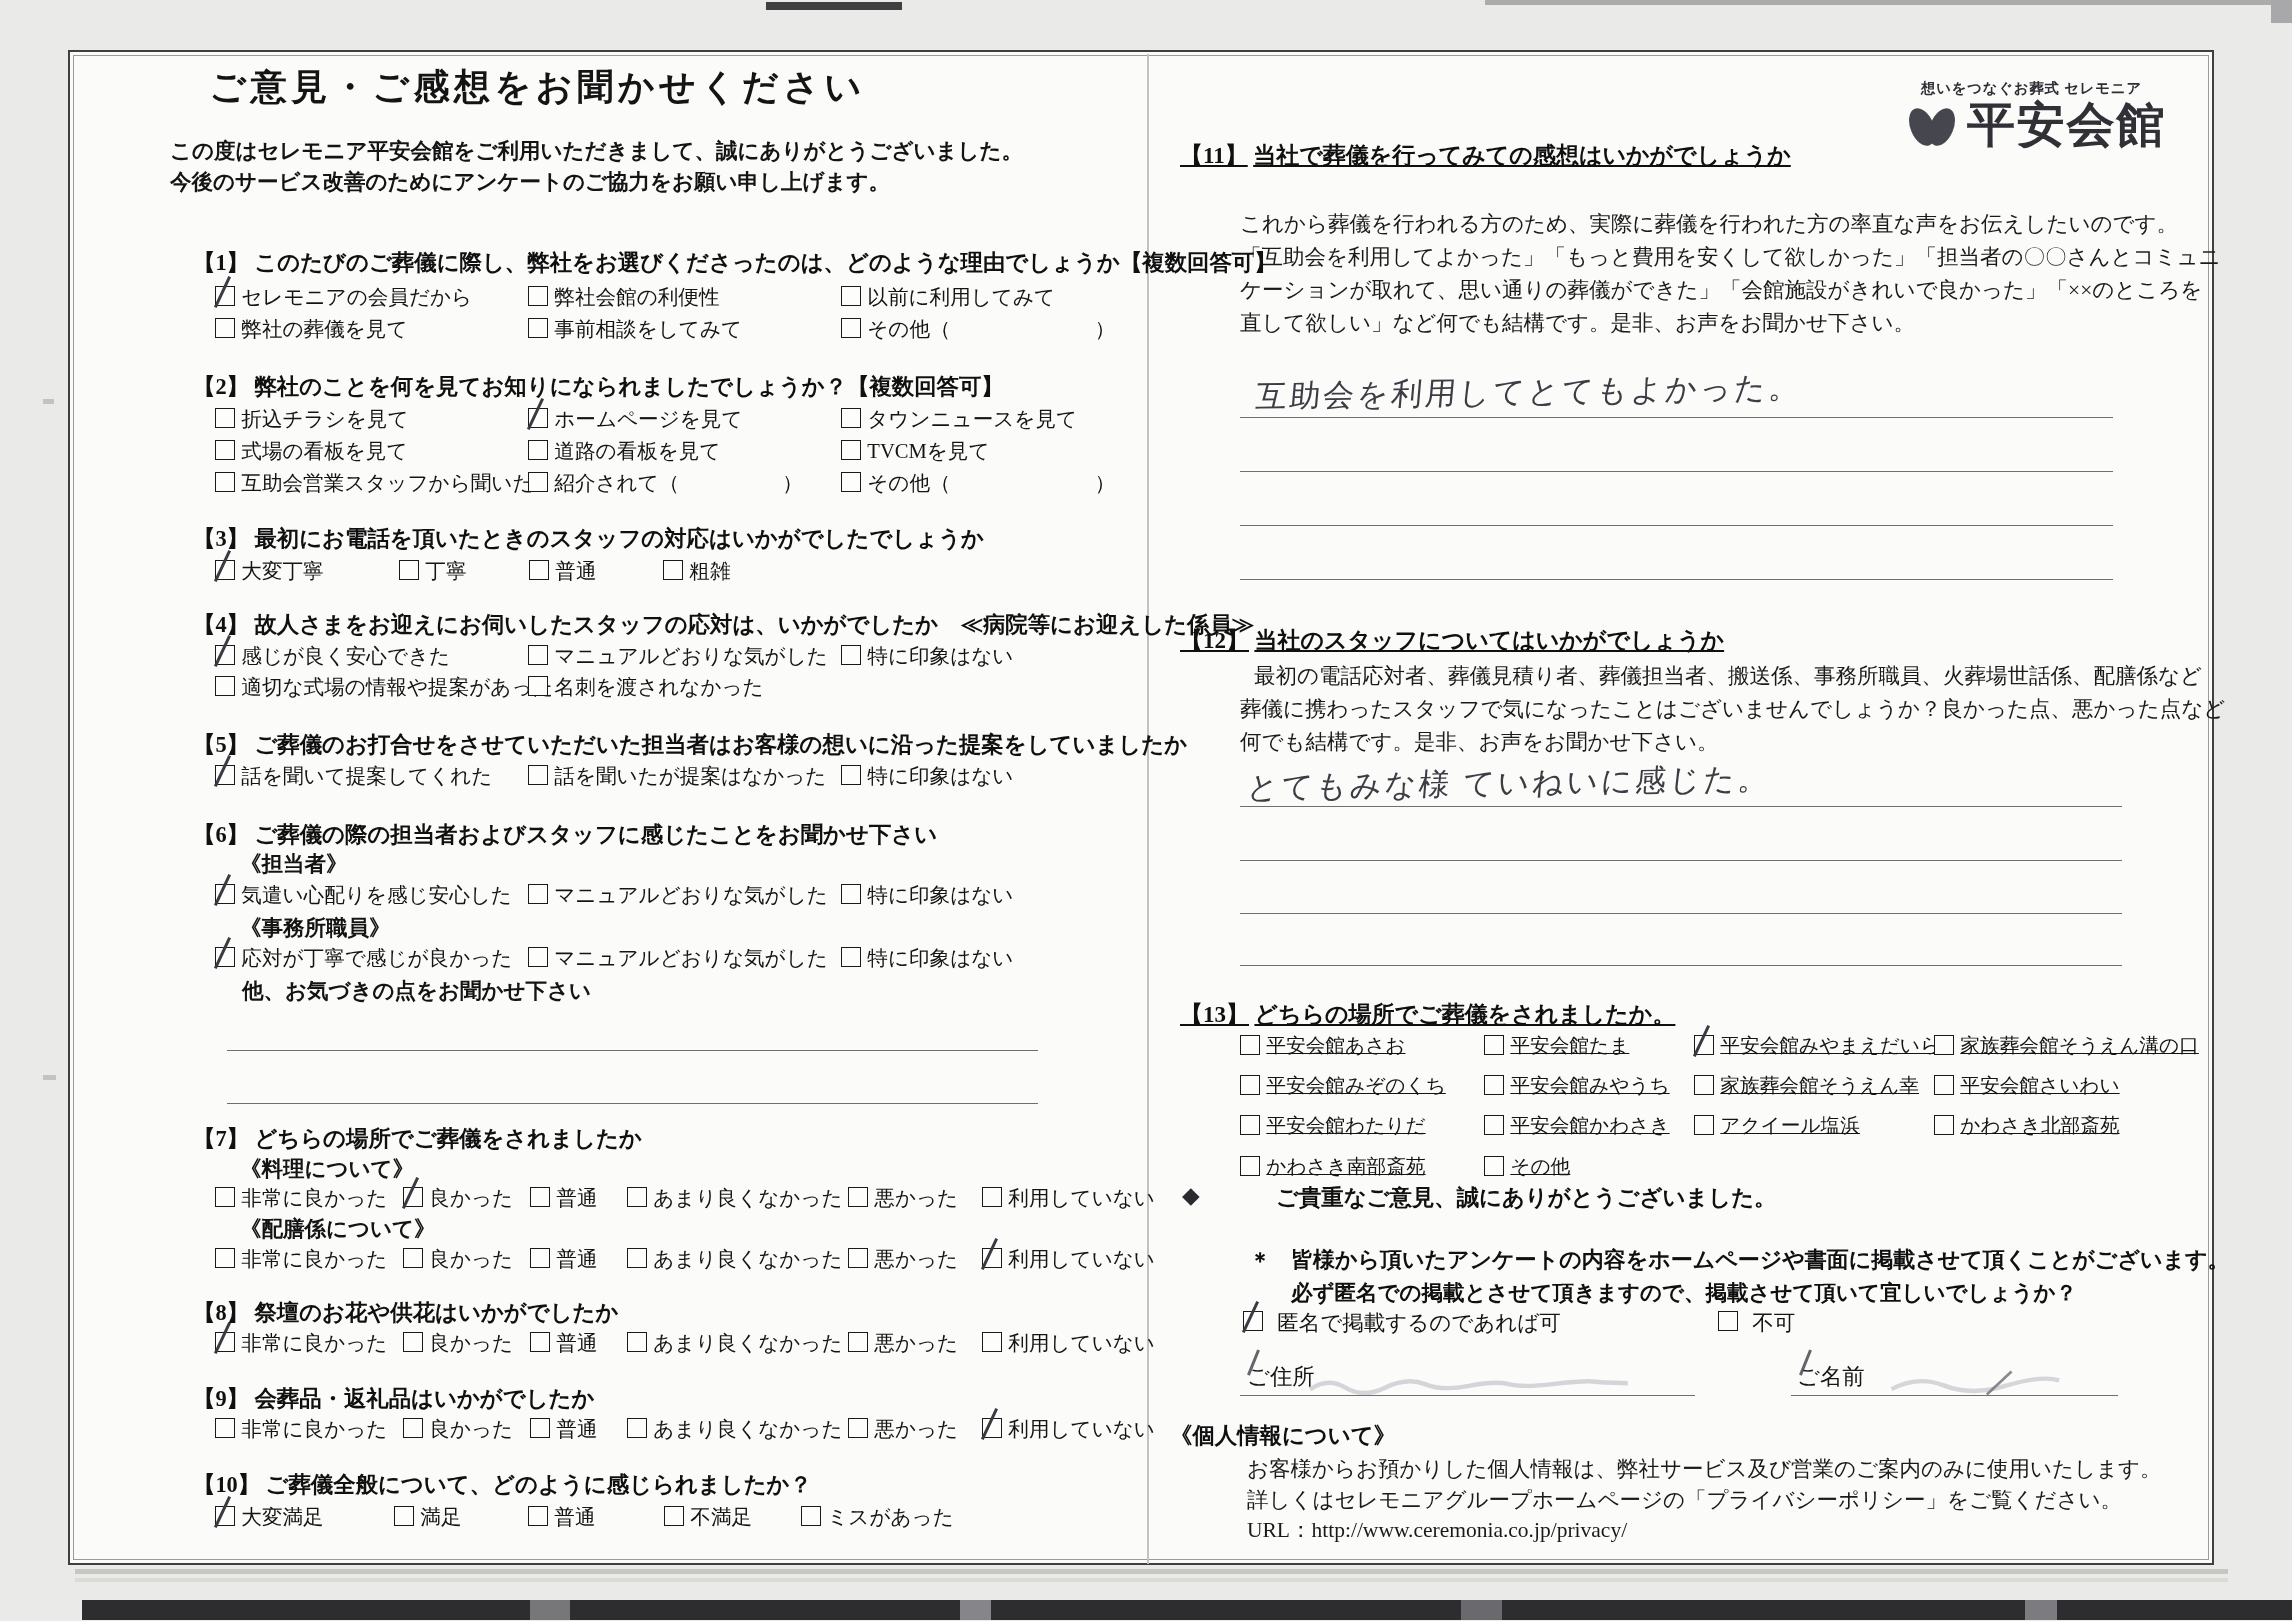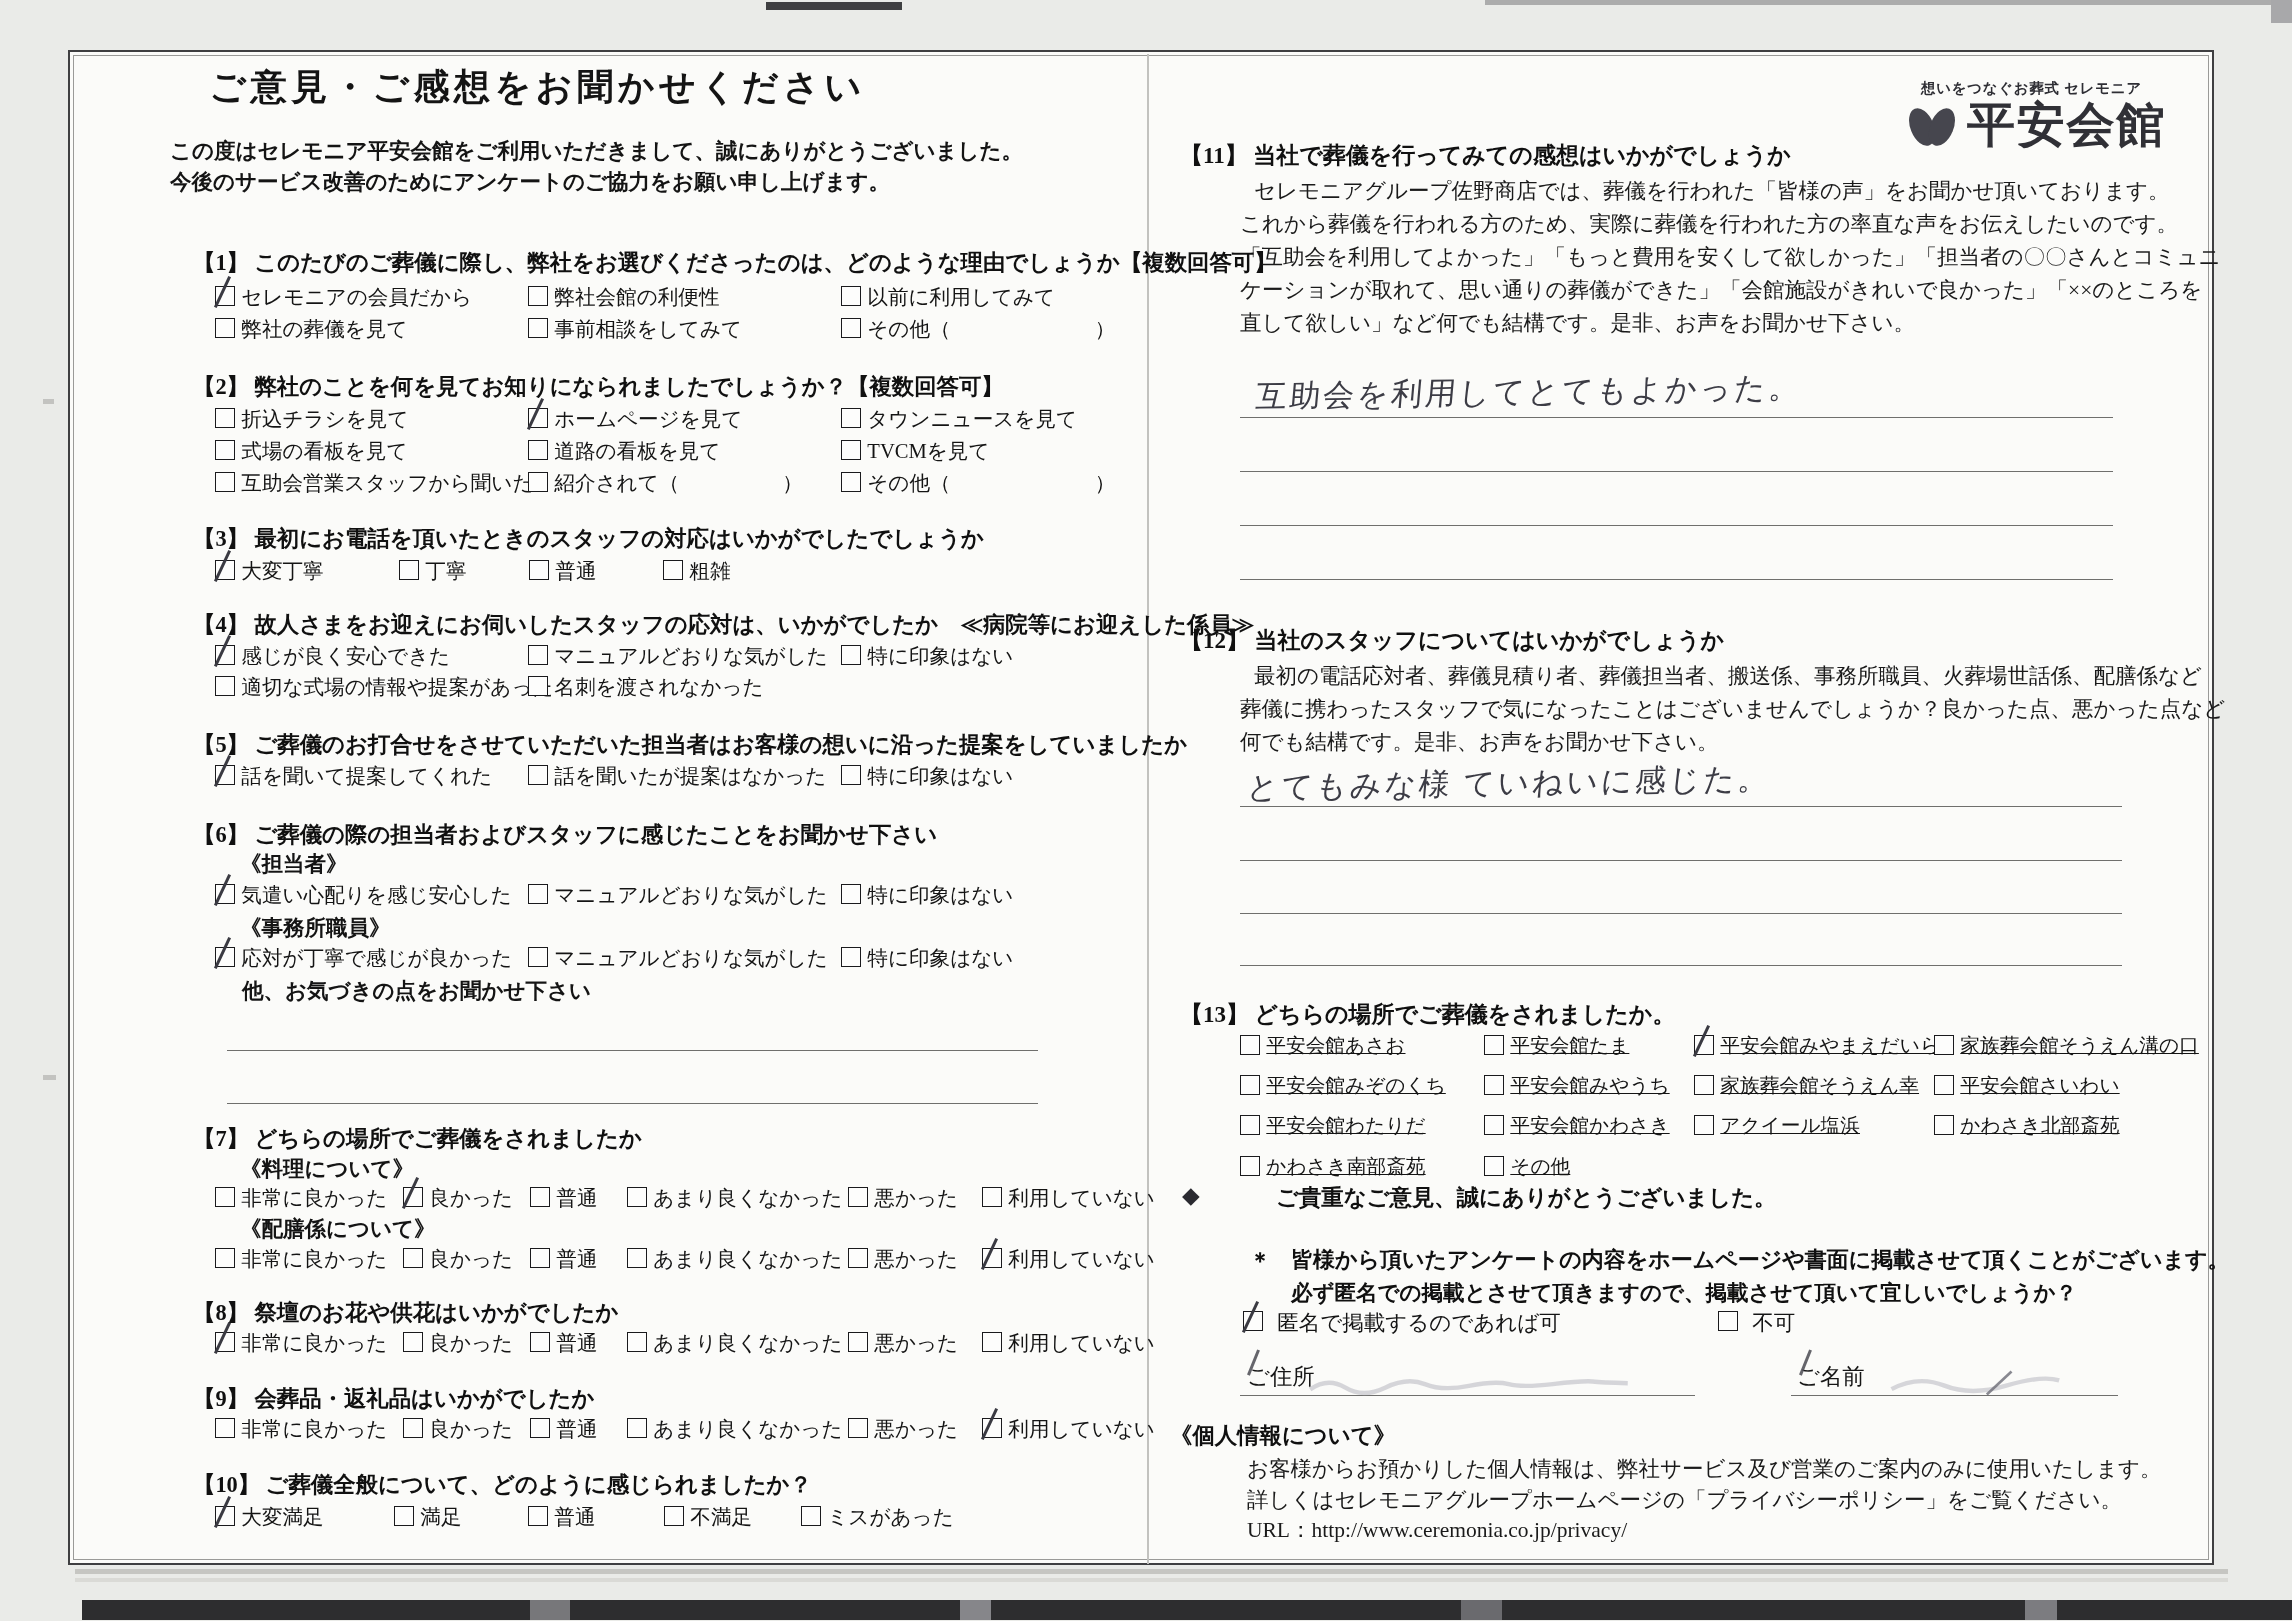--- a/index.html
+++ b/index.html
@@ -10,21 +10,21 @@
         border:2.7px solid #3f3f41;box-sizing:border-box;}
   .page-inner{position:absolute;inset:2.7px;border:0.9px solid #9a9a98;}
   .fold{position:absolute;left:1147px;top:54px;width:1.8px;height:1510px;background:#c2c2bf;}
 
   .form-title{left:188px;top:63px;width:699px;text-align:center;font-size:36px;font-weight:bold;
               letter-spacing:4.5px;color:#141414;}
   .intro{font-size:21.5px;font-weight:bold;color:#141414;}
 
   .q{font-weight:bold;font-size:22.4px;color:#101010;}
   .q .qno{margin-right:5.4px;}
-  .q-r{font-size:23px;}
+  .q-r{font-size:23px;text-decoration:underline;}
   .sub{font-weight:bold;font-size:21.5px;color:#141414;margin-left:13px;}
   .para{font-size:21.5px;color:#1a1a1a;}
 
   .optrow{display:flex;font-size:20.6px;color:#141414;align-items:center;}
   .opt{display:flex;align-items:flex-start;flex:0 0 auto;}
   .cb{flex:0 0 auto;width:18px;height:18px;border:1.8px solid #1a1a1d;margin:2.7px 6.3px 0 0;
       position:relative;background:#fdfdfc;}
   .cb.checked::before{content:"";position:absolute;left:5.4px;top:-11.6px;width:2.7px;height:34px;
       background:#3a3a42;transform:rotate(25deg);}
   .r-cols3 .opt{width:313px;}
@@ -381,21 +381,20 @@
     </div>
 
   <div class="abs logo-tagline" style="left:1921px;top:79px;width:251px;">想いをつなぐお葬式 セレモニア</div>
   <svg class="abs" style="left:1906px;top:99px" width="52" height="56" viewBox="0 0 58 62">
     <ellipse cx="18" cy="31" rx="13" ry="22" transform="rotate(-22 18 31)" fill="#46464e"></ellipse>
     <ellipse cx="40" cy="31" rx="13" ry="22" transform="rotate(22 40 31)" fill="#46464e"></ellipse>
   </svg>
   <div class="abs logo-name" style="left:1967px;top:93px">平安会館</div>
 
   <div class="abs q q-r" style="left:1180px;top:140px"><span class="qno">【11】</span><span>当社で葬儀を行ってみての感想はいかがでしょうか</span></div>
-  <div class="abs para" style="left:1254px;top:176px">セレモニアグループ佐野商店では、葬儀を行われた「皆様の声」をお聞かせ頂いております。</div>
   <div class="abs para" style="left:1240px;top:209px">これから葬儀を行われる方のため、実際に葬儀を行われた方の率直な声をお伝えしたいのです。</div>
   <div class="abs para" style="left:1240px;top:242px">「互助会を利用してよかった」「もっと費用を安くして欲しかった」「担当者の〇〇さんとコミュニ</div>
   <div class="abs para" style="left:1240px;top:275px">ケーションが取れて、思い通りの葬儀ができた」「会館施設がきれいで良かった」「××のところを</div>
   <div class="abs para" style="left:1240px;top:308px">直して欲しい」など何でも結構です。是非、お声をお聞かせ下さい。</div>
   <div class="abs hand" style="left:1254px;top:376px">互助会を利用してとてもよかった。</div>
   <div class="abs ruled" style="left:1240px;top:417px;width:873px"></div>
   <div class="abs ruled" style="left:1240px;top:471px;width:873px"></div>
   <div class="abs ruled" style="left:1240px;top:525px;width:873px"></div>
   <div class="abs ruled" style="left:1240px;top:579px;width:873px"></div>
 

